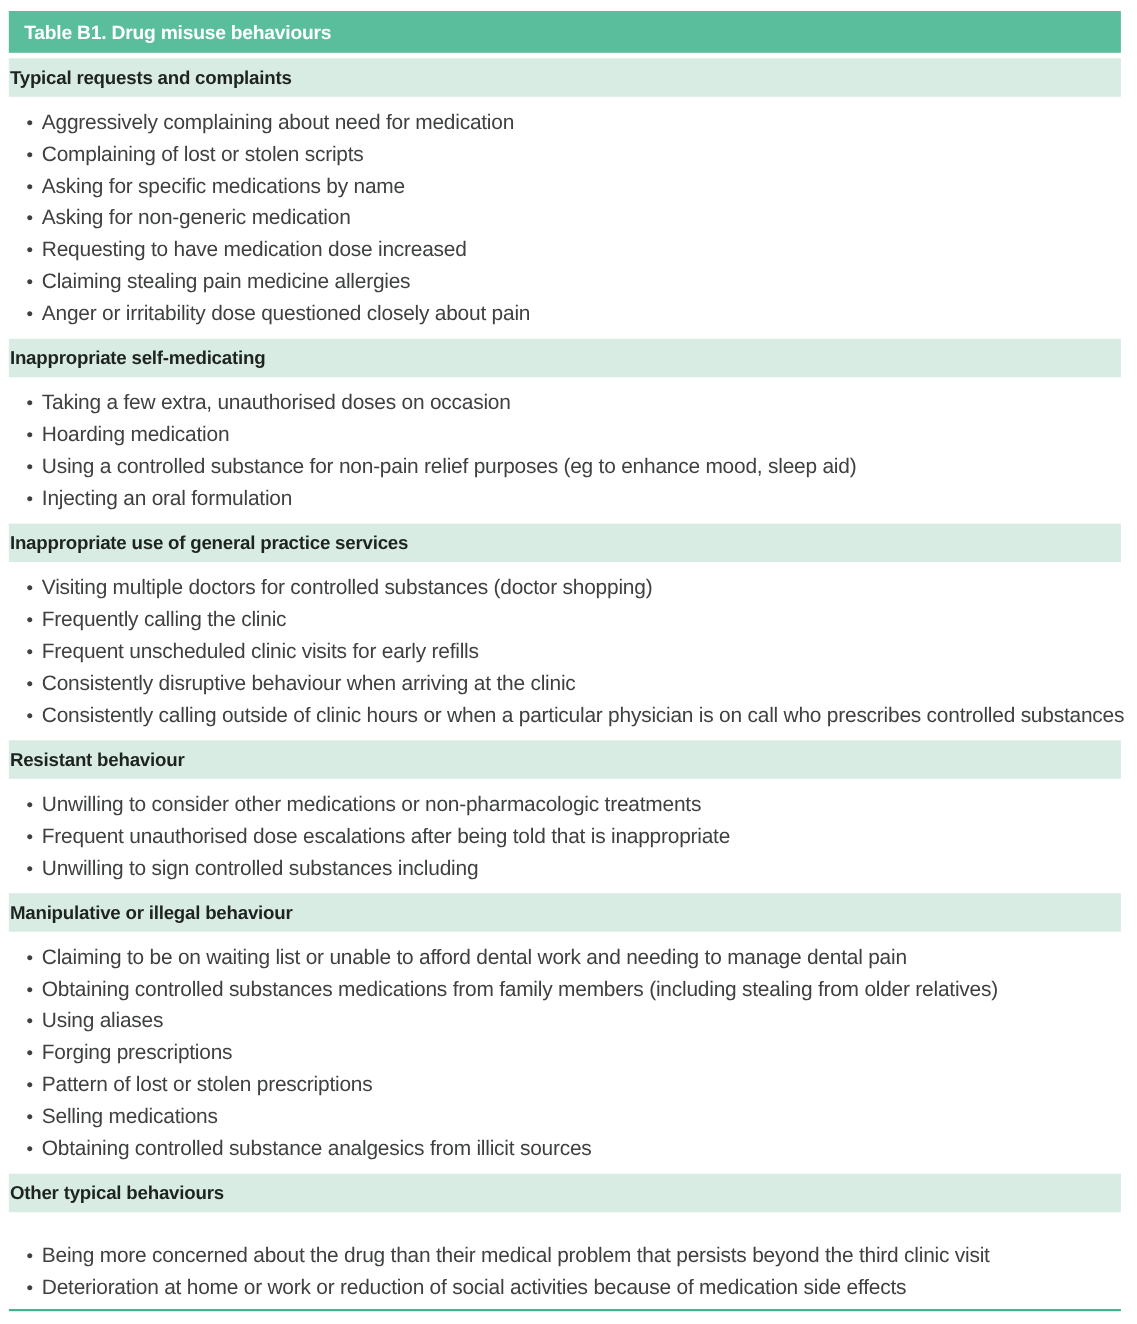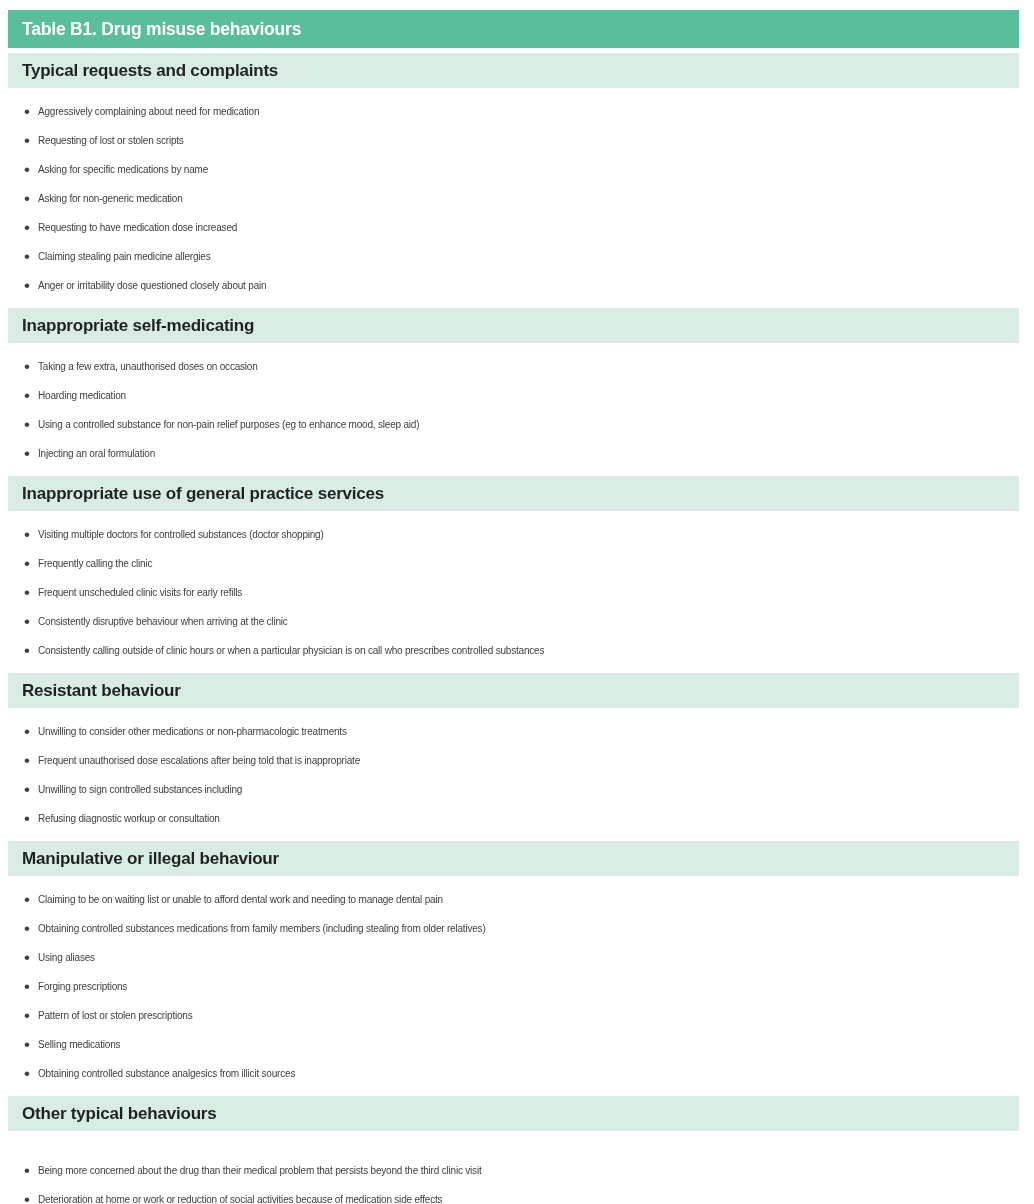--- a/index.html
+++ b/index.html
@@ -35,35 +35,35 @@
     color: var(--title-color);
     font-size: 17.5px;
     font-weight: bold;
     letter-spacing: -0.2px;
   }
   .sec-head {
     background: var(--section-bg);
     height: 35px;
     display: flex;
     align-items: center;
-    padding-left: 14px;
+    padding-left: 1px;
     color: var(--heading-color);
     font-size: 17px;
     font-weight: bold;
     letter-spacing: -0.2px;
   }
   ul.bullets {
     list-style: none;
     padding: 9px 0 8px 0;
   }
   ul.bullets li {
     position: relative;
     padding-left: 30px;
     line-height: 29px;
-    font-size: 10px;
+    font-size: 19px;
     color: var(--body-color);
     letter-spacing: -0.2px;
     white-space: nowrap;
   }
   ul.bullets li::before {
     content: "\2022";
     position: absolute;
     left: 16px;
     color: var(--body-color);
     font-size: 17px;
@@ -83,21 +83,21 @@
 
 <div class="page">
   <div class="title-bar">
     <span>Table B1. Drug misuse behaviours</span>
   </div>
   <div id="sections">
   <section>
     <div class="sec-head">Typical requests and complaints</div>
     <ul class="bullets">
           <li>Aggressively complaining about need for medication</li>
-          <li>Requesting of lost or stolen scripts</li>
+          <li>Complaining of lost or stolen scripts</li>
           <li>Asking for specific medications by name</li>
           <li>Asking for non-generic medication</li>
           <li>Requesting to have medication dose increased</li>
           <li>Claiming stealing pain medicine allergies</li>
           <li>Anger or irritability dose questioned closely about pain</li>
         </ul>
   </section>
 
   <section>
     <div class="sec-head">Inappropriate self-medicating</div>
@@ -119,21 +119,20 @@
           <li>Consistently calling outside of clinic hours or when a particular physician is on call who prescribes controlled substances</li>
         </ul>
   </section>
 
   <section>
     <div class="sec-head">Resistant behaviour</div>
     <ul class="bullets">
           <li>Unwilling to consider other medications or non-pharmacologic treatments</li>
           <li>Frequent unauthorised dose escalations after being told that is inappropriate</li>
           <li>Unwilling to sign controlled substances including</li>
-          <li>Refusing diagnostic workup or consultation</li>
         </ul>
   </section>
 
   <section>
     <div class="sec-head">Manipulative or illegal behaviour</div>
     <ul class="bullets">
           <li>Claiming to be on waiting list or unable to afford dental work and needing to manage dental pain</li>
           <li>Obtaining controlled substances medications from family members (including stealing from older relatives)</li>
           <li>Using aliases</li>
           <li>Forging prescriptions</li>

